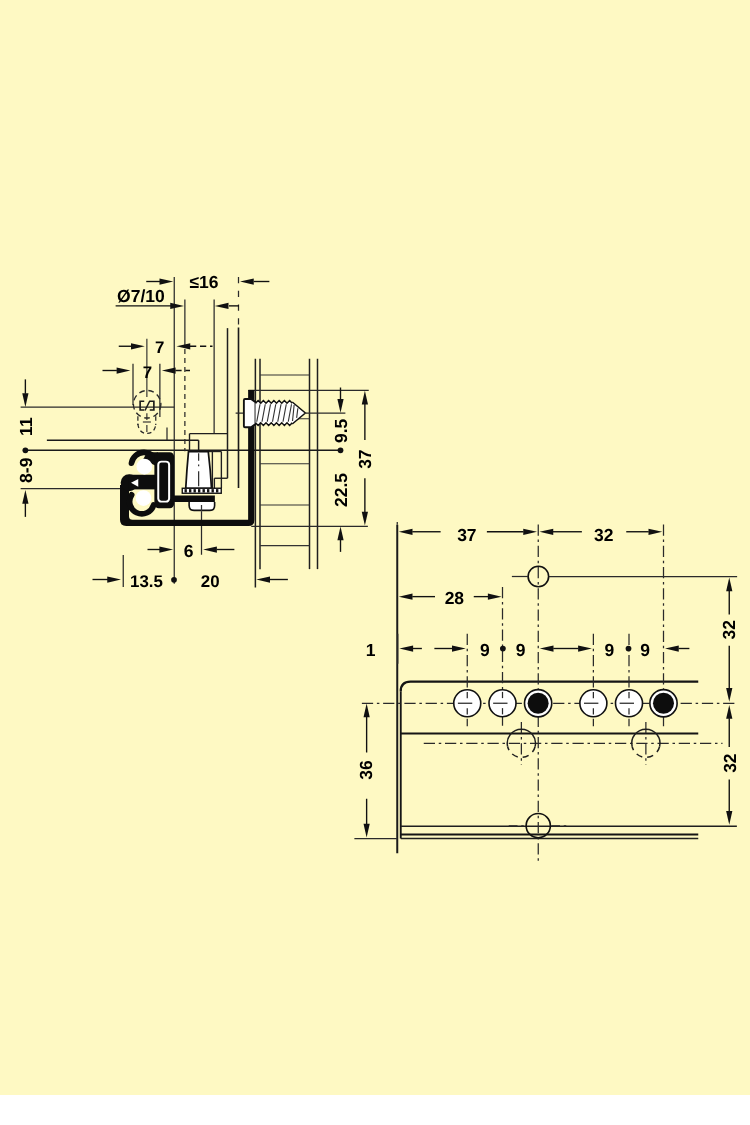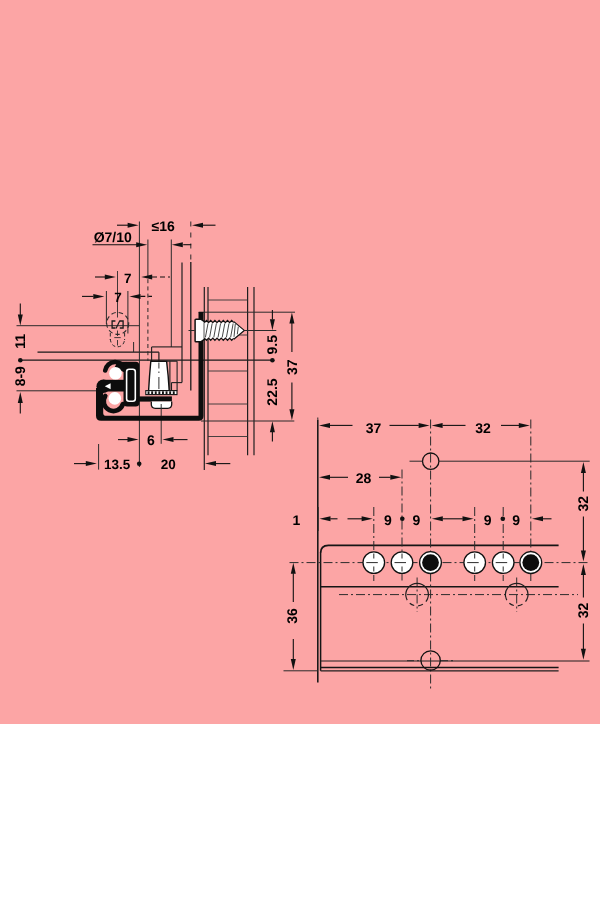--- a/index.html
+++ b/index.html
@@ -1,17 +1,17 @@
 <!DOCTYPE html>
 <html><head>
 <meta charset="utf-8">
 <title>Drawer runner installation drawing</title>
 <style>
   html, body { margin: 0; padding: 0; background: #fff; }
-  #page { width: 600px; height: 724px; background: #fca5a5; overflow: hidden; transform: translateZ(0); will-change: transform; }
+  #page { width: 600px; height: 876px; background: #fef9c3; overflow: hidden; transform: translateZ(0); will-change: transform; }
   svg { display: block; }
   text { font-family: "Liberation Sans", sans-serif; fill: #000; -webkit-font-smoothing: antialiased; text-rendering: geometricPrecision; }
 </style>
 </head>
 <body>
 <div id="page">
 <svg xmlns="http://www.w3.org/2000/svg" width="600" height="900" viewBox="0 0 600 900" font-family="&quot;Liberation Sans&quot;, sans-serif" fill="#000">
 <g>
 
 <g>

